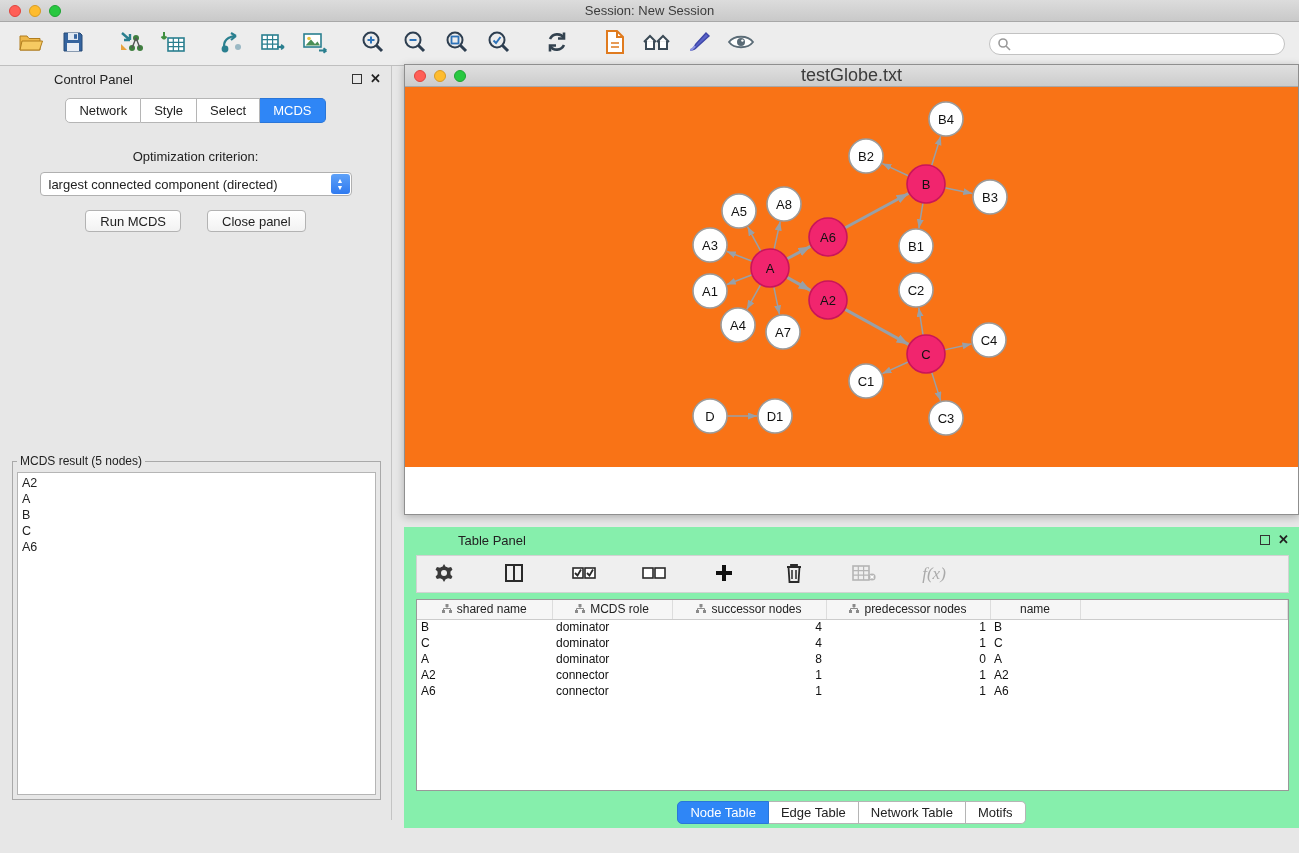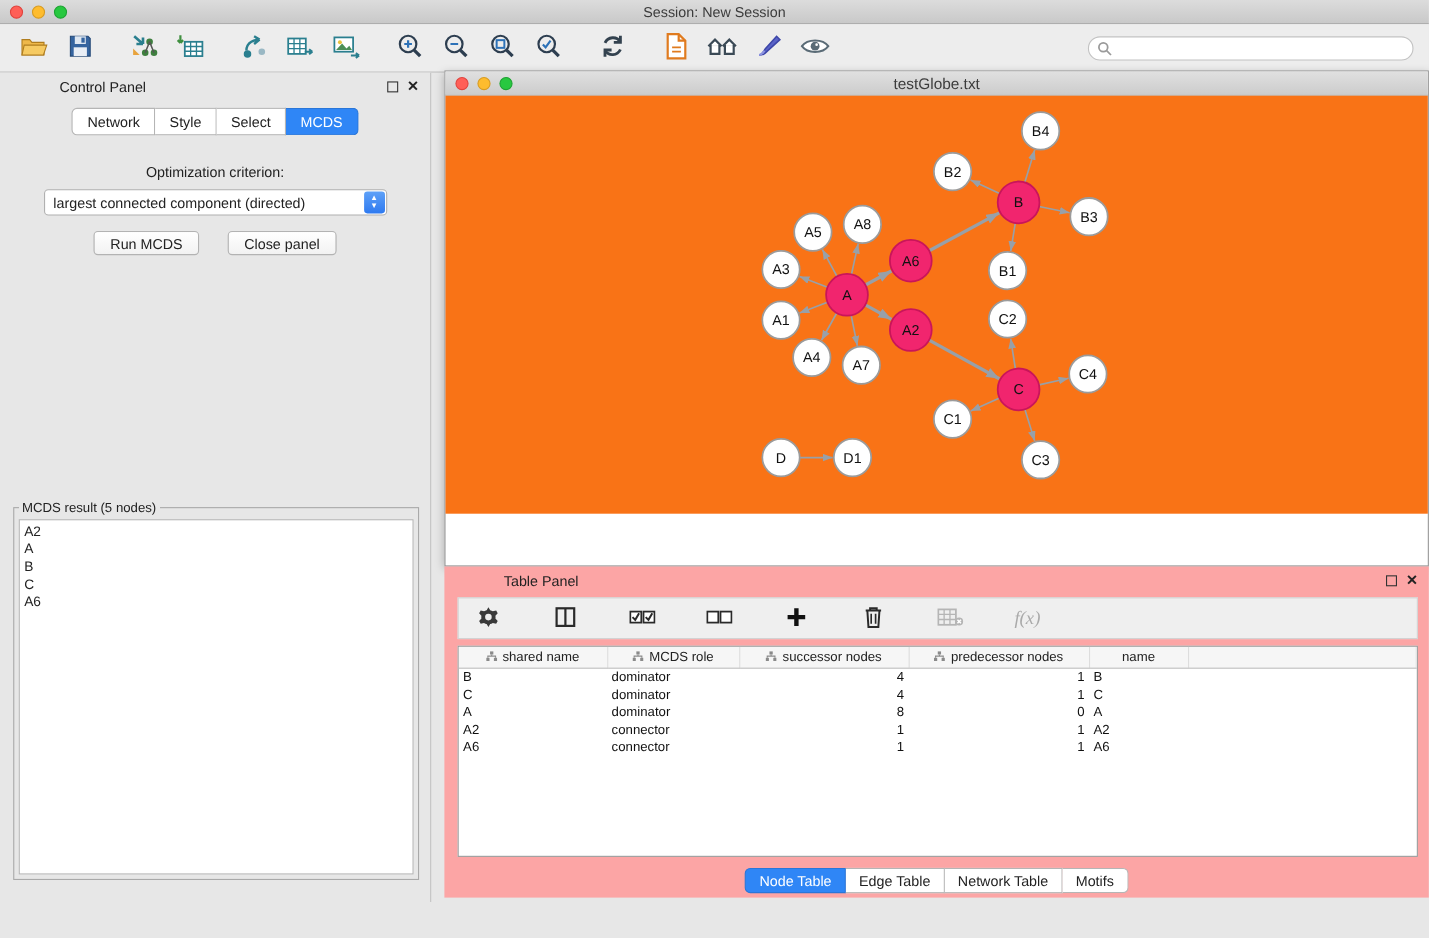--- a/index.html
+++ b/index.html
@@ -86,25 +86,25 @@
   }
   
   .net-window {
     position:absolute; left:404px; top:64px; width:895px; height:451px;
     background:#fff; border:1px solid #8f8f8f; box-shadow:0 2px 8px rgba(0,0,0,.25);
   }
   .net-titlebar {
     height:22px; background:linear-gradient(#e0e0e0,#cccccc); border-bottom:1px solid #a8a8a8;
     display:flex; align-items:center; justify-content:center; position:relative;
   }
-  .net-titlebar .win-title { font-size:14px; color:#3c3c3c; }
+  .net-titlebar .win-title { font-size:18px; color:#3c3c3c; }
   .net-canvas { position:relative; width:893px; height:380px; background:#f97316; }
   
   .table-panel {
-    position:absolute; left:404px; top:515px; width:895px; height:301px; background:#fca5a5;
+    position:absolute; left:404px; top:527px; width:895px; height:301px; background:#86efac;
   }
   .tp-toolbar {
     margin:2px 10px 0 12px; height:38px; background:#efefef; border:1px solid #d2d2d2;
     display:flex; align-items:center; gap:44px; padding-left:14px;
   }
   .tp-icon { display:flex; align-items:center; justify-content:center; width:26px; height:26px; }
   .fx { font-family:"Liberation Serif", serif; font-style:italic; font-size:17px; color:#aaa; }
   .table-wrap {
     margin:6px 10px 0 12px; height:192px; background:#fff; border:1px solid #999; overflow:hidden;
   }

